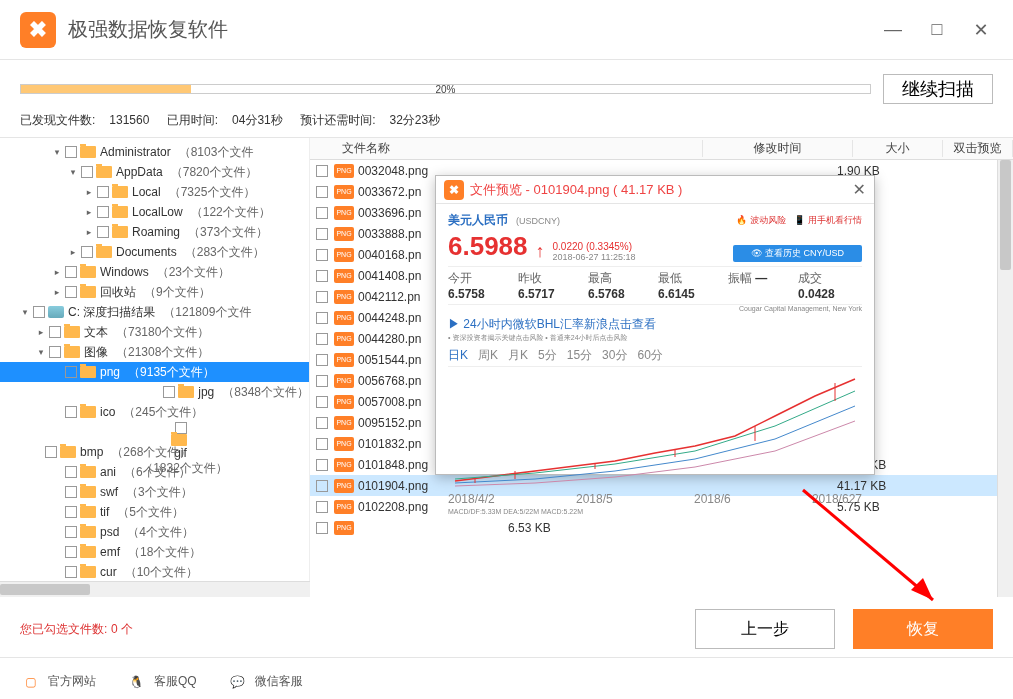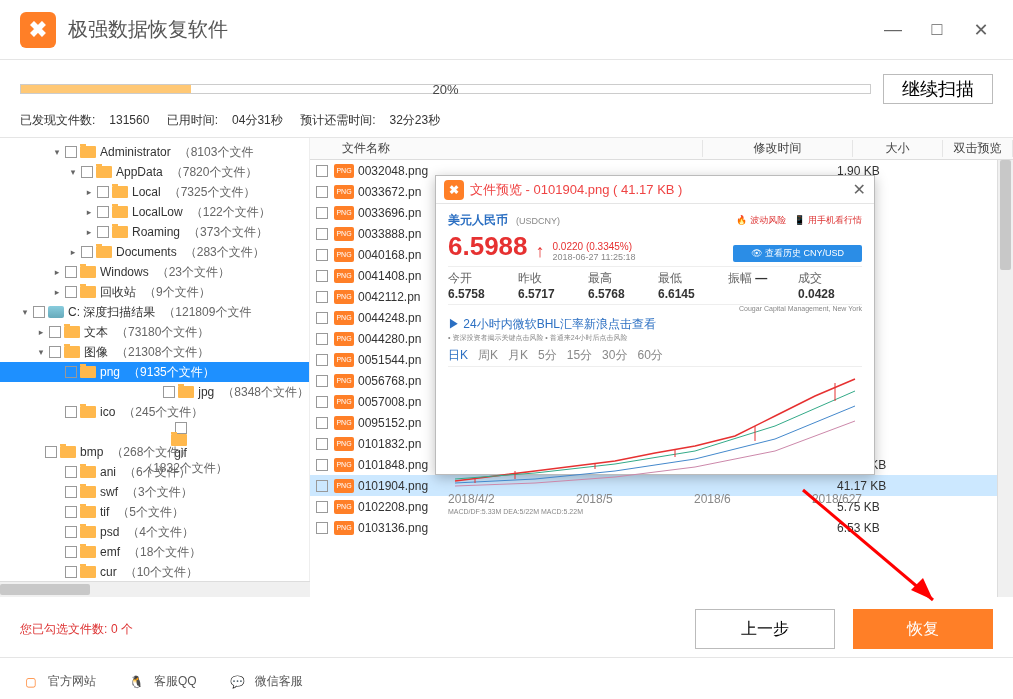--- a/index.html
+++ b/index.html
@@ -7,21 +7,21 @@
 
 .titlebar { height: 60px; display: flex; align-items: center; padding: 0 20px; border-bottom: 1px solid #e5e5e5; }
 .logo { width: 36px; height: 36px; background: #ff7f27; border-radius: 6px; display: flex; align-items: center; justify-content: center; color: #fff; font-size: 22px; font-weight: bold; margin-right: 12px; }
 .app-title { font-size: 20px; color: #555; }
 .win-controls { margin-left: auto; display: flex; gap: 20px; }
 .win-btn { width: 24px; height: 24px; display: flex; align-items: center; justify-content: center; font-size: 18px; color: #666; cursor: pointer; }
 
 .progress-row { display: flex; align-items: center; padding: 14px 20px 6px; gap: 12px; }
 .progress-bar { flex: 1; height: 10px; border: 1px solid #ccc; background: #fff; position: relative; }
 .progress-fill { position: absolute; left: 0; top: 0; bottom: 0; width: 20%; background: #ffc875; }
-.progress-label { position: absolute; left: 50%; top: 50%; transform: translate(-50%,-50%); font-size: 13px; color: #444; }
+.progress-label { position: absolute; left: 50%; top: 50%; transform: translate(-50%,-50%); font-size: 10px; color: #444; }
 .continue-btn { padding: 2px 18px; border: 1px solid #bbb; background: #fff; cursor: pointer; font-size: 18px; }
 
 .status-row { padding: 2px 20px 8px; color: #333; font-size: 12px; }
 .status-row span { margin-right: 14px; }
 
 .main { display: flex; height: 460px; border-top: 1px solid #e5e5e5; }
 
 .tree { width: 310px; overflow: hidden; border-right: 1px solid #eee; padding: 4px 0; font-size: 12px; color: #333; }
 .tree-item { display: flex; align-items: center; height: 20px; white-space: nowrap; cursor: pointer; }
 .tree-toggle { width: 10px; text-align: center; color: #666; font-size: 9px; }
@@ -421,21 +421,20 @@
           <span class="fchk"></span>
           <span class="ficon">PNG</span>
           <span class="fname">0102208.png</span>
           <span class="fdate"></span>
           <span class="fsize">5.75 KB</span>
           <span class="fprev"></span>
         </div>
         <div class="file-row">
           <span class="fchk"></span>
           <span class="ficon">PNG</span>
-          <span class="fname">0103136.png</span>
           <span class="fdate"></span>
           <span class="fsize">6.53 KB</span>
           <span class="fprev"></span>
         </div>
         <div class="scrollbar-v">
         <div class="scrollbar-thumb"></div>
       </div>
     </div>
   </div>
 </div>

